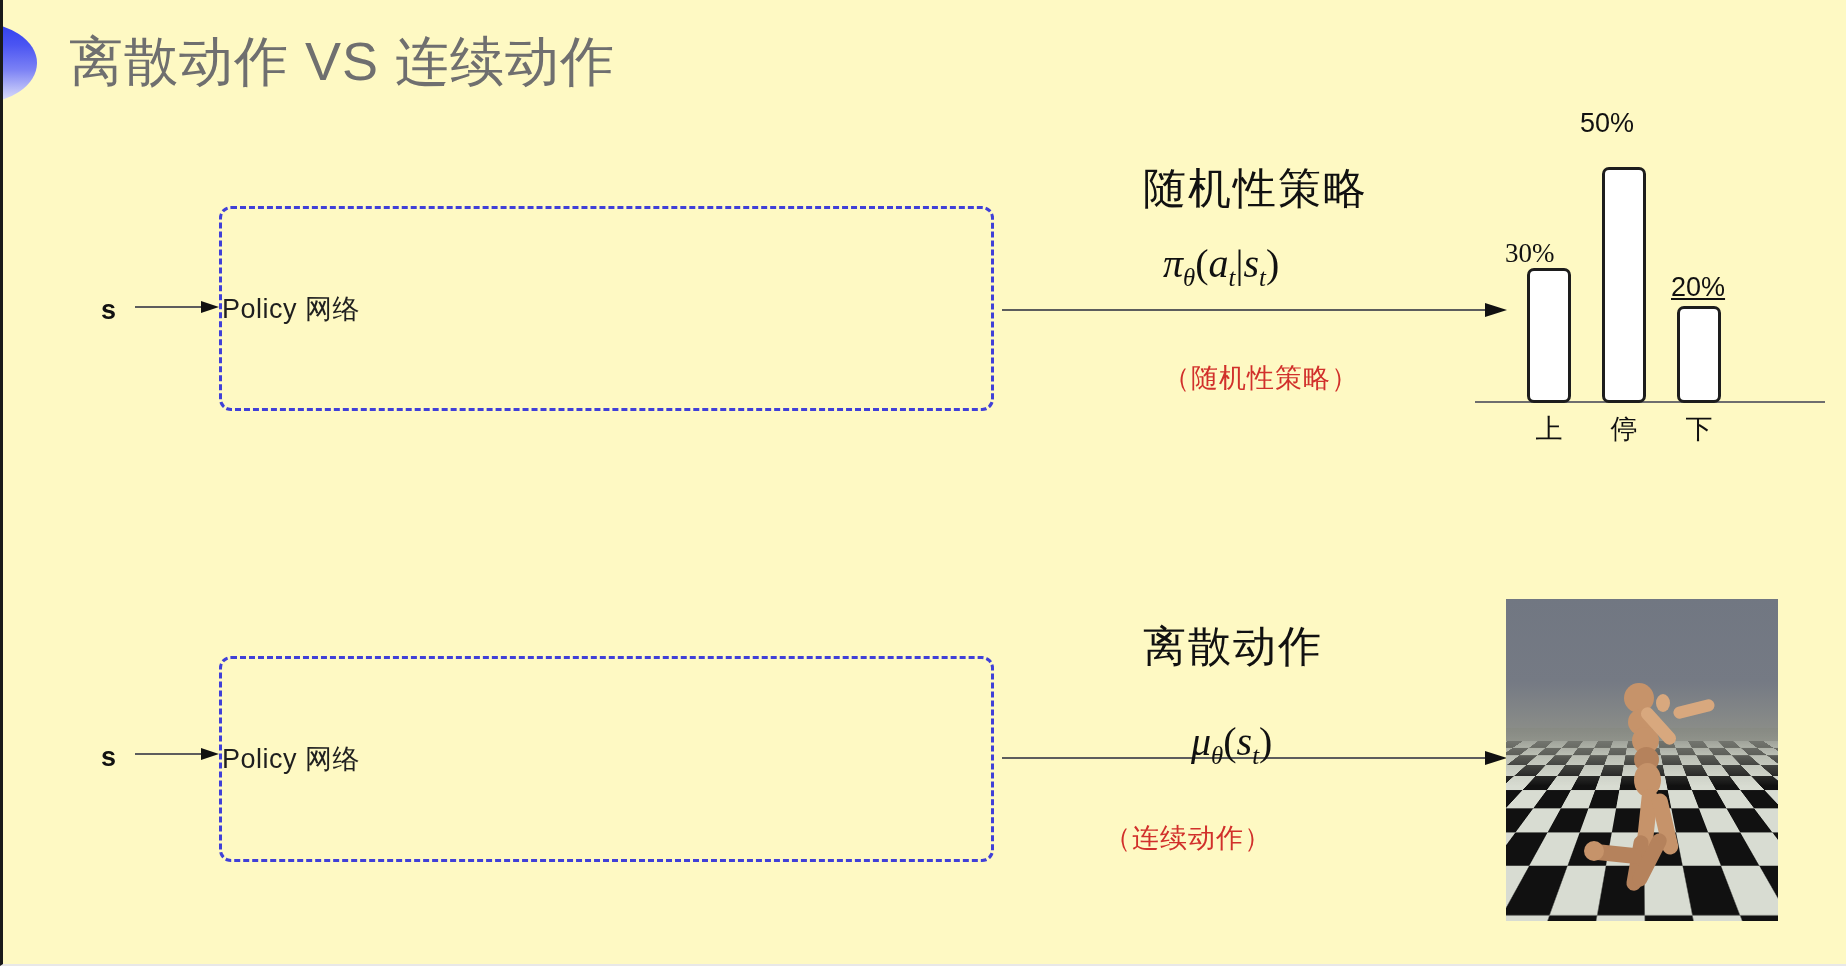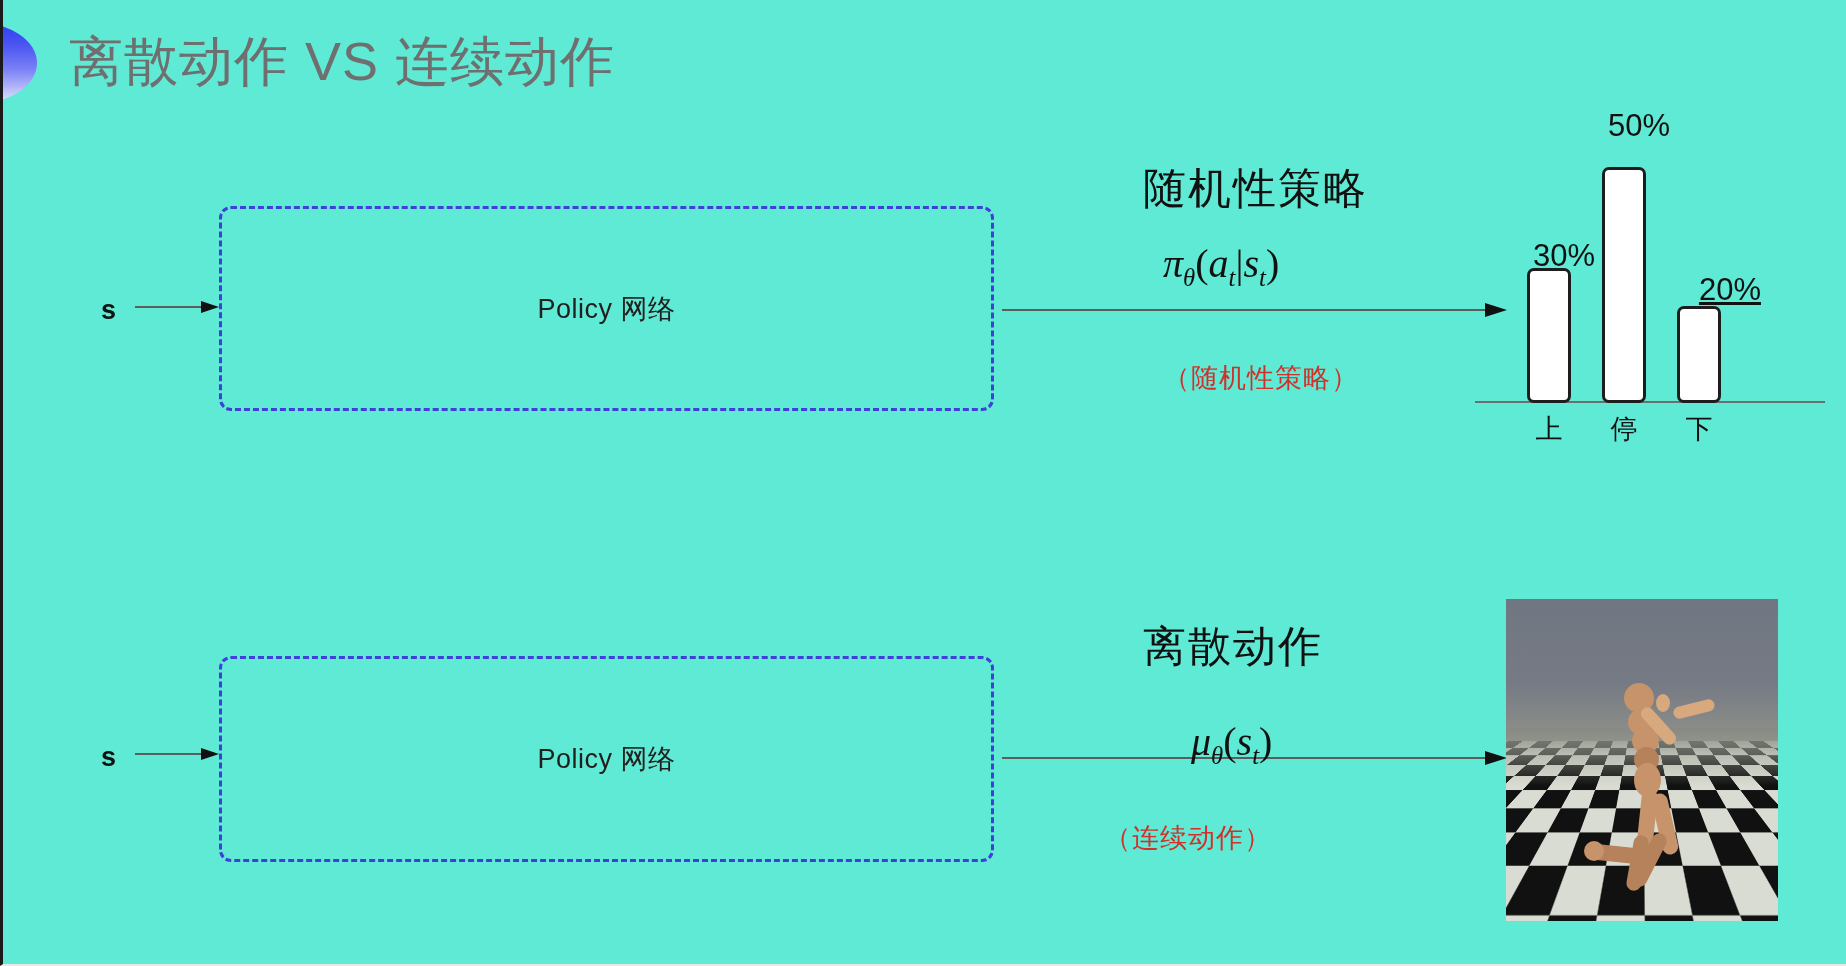--- a/index.html
+++ b/index.html
@@ -9,21 +9,21 @@
     background: #ffffff;
   }
   body {
     font-family: "Liberation Sans", "DejaVu Sans", sans-serif;
   }
 
   .slide {
     position: relative;
     width: 1846px;
     height: 966px;
-    background: #5eead4;
+    background: #fef9c3;
     overflow: hidden;
     border-left: 3px solid #1a1a1a;
     border-bottom: 2px solid #e8e8e8;
     box-sizing: border-box;
     padding-left: 20px;
   }
 
   
   .title-deco {
     position: absolute;
@@ -75,21 +75,20 @@
     border-radius: 12px;
     background: transparent;
     box-sizing: border-box;
   }
   .policy-label {
     position: absolute;
     left: 0;
     right: 0;
     top: 50%;
     transform: translateY(-50%);
-    text-align: center;
     font-size: 27px;
     color: #1f1f1f;
     letter-spacing: 0.5px;
   }
 
   
   .long-arrow { position: absolute; height: 16px; }
 
   
   .policy-kind {
@@ -137,23 +136,23 @@
   .bar {
     position: absolute;
     bottom: 52px;
     border: 3px solid #1d1d1d;
     border-radius: 7px;
     background: #ffffff;
     box-sizing: border-box;
   }
   .bar-value {
     position: absolute;
-    font-size: 31px;
+    font-size: 27px;
     color: #111111;
-    text-align: right;
+    text-align: left;
     white-space: nowrap;
   }
   .bar-cat {
     position: absolute;
     bottom: 8px;
     font-size: 27px;
     color: #111111;
     text-align: center;
     white-space: nowrap;
   }
@@ -234,21 +233,21 @@
     <div class="policy-formula" style="left:1160px; top:232px;">
       <span>π</span><span class="sub">θ</span><span class="upr">(</span><span>a</span><span class="sub">t</span><span class="upr">|</span><span>s</span><span class="sub">t</span><span class="upr">)</span>
     </div>
 
     <div class="action-note" style="left:1160px; top:360px;">（随机性策略）</div>
 
     <div class="bar-chart" style="left:1472px; top:110px; width:350px; height:345px;">
 
       <div class="bar-axis"></div>
 
-      <div class="bar-value" style="left:30px; top:128px; width:90px;">30%</div>
+      <div class="bar-value" style="left:30px; top:128px; width:90px;font-family:Liberation Serif, serif;">30%</div>
       <div class="bar" style="left:52px; height:135px; width:44px;"></div>
       <div class="bar-cat" style="left:29px; width:90px;">上</div>
 
       <div class="bar-value" style="left:105px; top:-2px; width:90px;">50%</div>
       <div class="bar" style="left:127px; height:236px; width:44px;"></div>
       <div class="bar-cat" style="left:104px; width:90px;">停</div>
 
       <div class="bar-value" style="left:196px; top:162px; width:90px;text-decoration:underline;">20%</div>
       <div class="bar" style="left:202px; height:97px; width:44px;"></div>
       <div class="bar-cat" style="left:179px; width:90px;">下</div>

